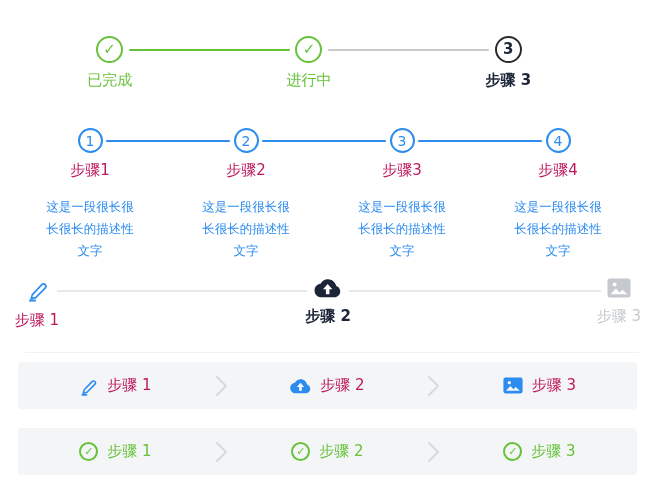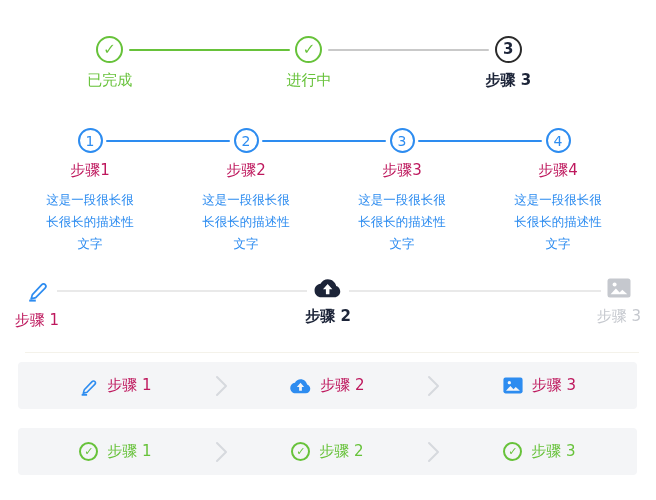--- a/index.html
+++ b/index.html
@@ -25,21 +25,21 @@
   .green{color:#67c23a;border-color:#67c23a;}
   .blue{color:#2d8cf0;border-color:#2d8cf0;}
   .dark{color:#1c2438;border-color:#2b2b2b;font-weight:bold;}
 
   .bg-green{background:#67c23a;}
   .bg-blue{background:#2d8cf0;}
   .bg-gray{background:#c9c9c9;}
 
   .title{margin-top:8px;font-size:15px;}
   .title.bold{font-weight:bold;color:#1c2438;}
-  .desc{margin-top:9px;font-size:12.5px;line-height:1.76;width:92px;text-align:center;color:#2d8cf0;}
+  .desc{margin-top:16px;font-size:12.5px;line-height:1.76;width:92px;text-align:center;color:#2d8cf0;}
 
   #row1{left:10px;top:36px;width:598px;}
   #row2{left:12px;top:128px;width:624px;}
 
   
   #row3{left:0;top:270px;width:656px;height:70px;}
   .istep{position:absolute;top:8px;display:flex;flex-direction:column;align-items:center;gap:9px;}
   .istep .ilabel{font-size:15px;}
   #is1{left:13px;min-width:48px;}
   #is2{left:50%;transform:translateX(-50%);}

